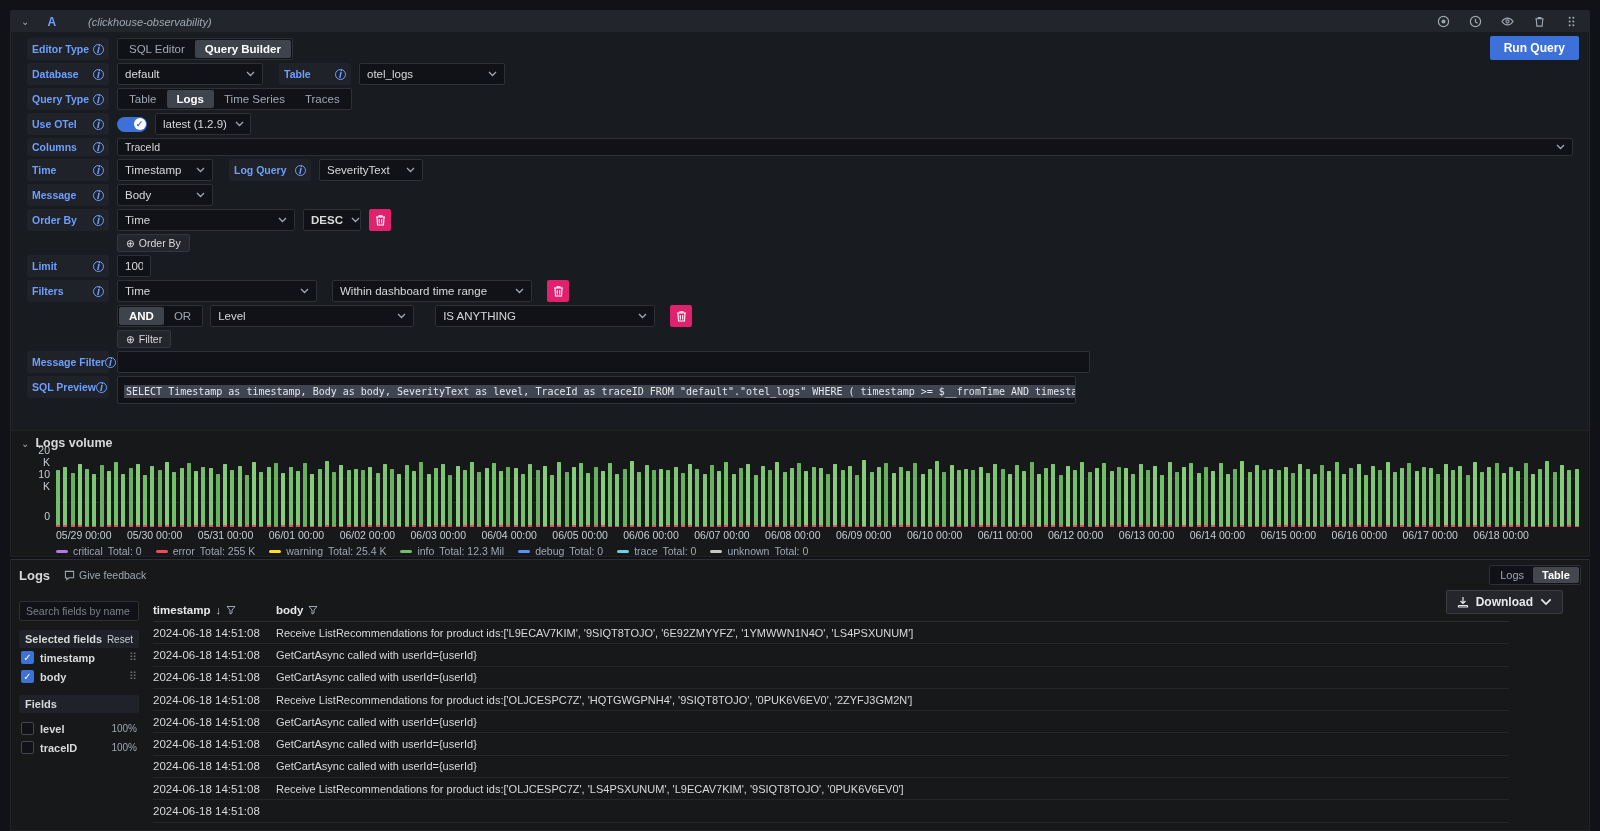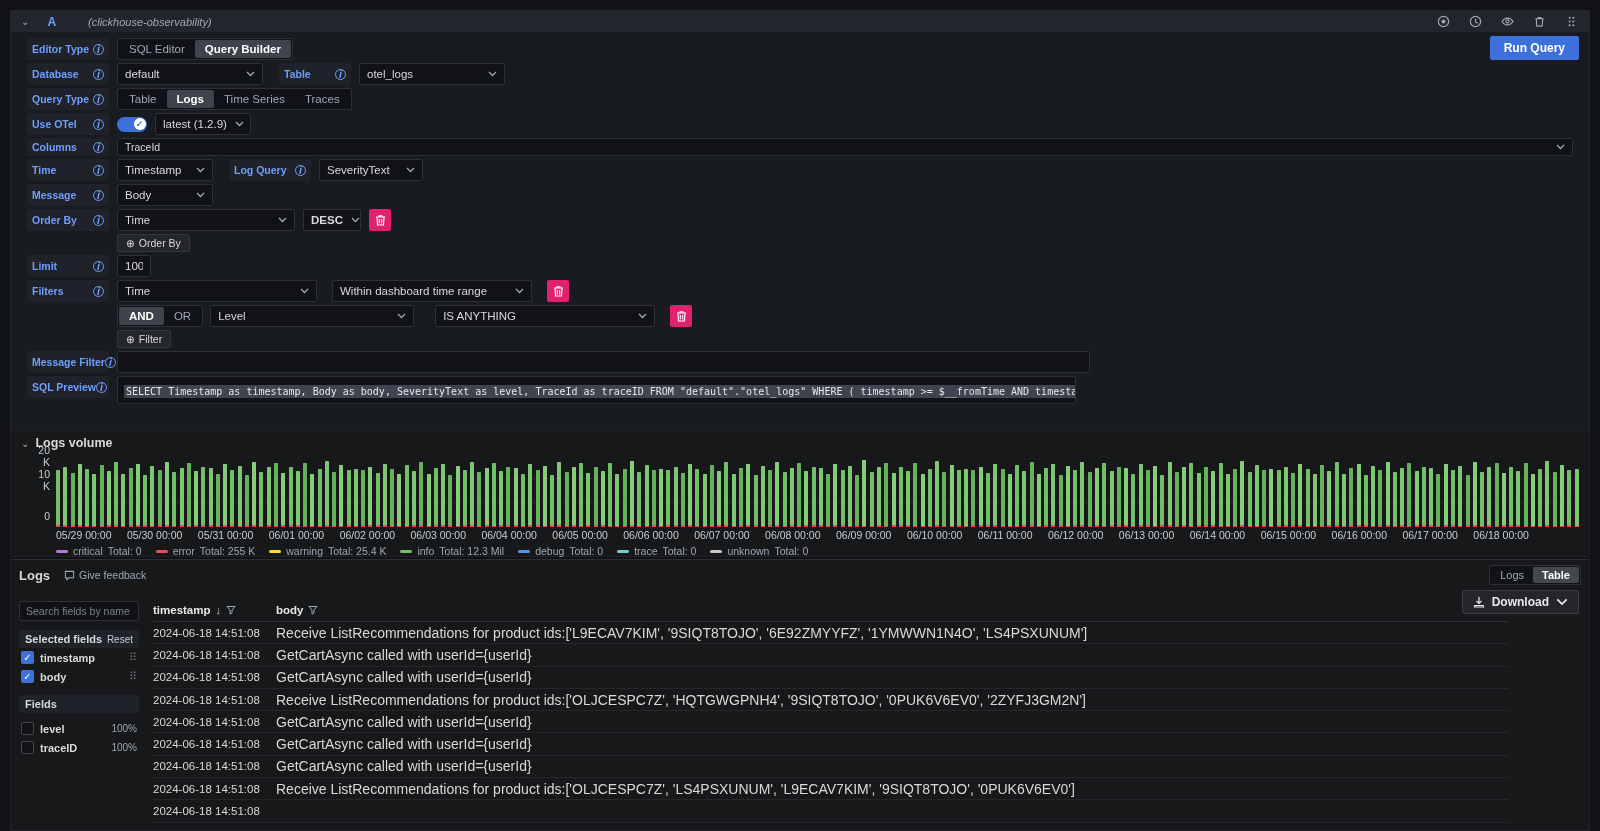--- a/index.html
+++ b/index.html
@@ -96,21 +96,21 @@
   .logs-panel { position:absolute; left:10px; top:559px; width:1580px; height:272px;
                 background:#161819; border:1px solid #202226; border-top:1px solid #2c2e33; }
   .lp-header { display:flex; align-items:center; padding:5px 8px 2px 8px; }
   .lp-title { font-size:13px; font-weight:bold; color:#d8d9da; margin-right:14px; }
   .feedback { display:flex; align-items:center; gap:4px; color:#9fa7b3; font-size:10.5px; cursor:pointer; }
   .feedback svg { width:11px; height:11px; }
   .lp-header .spacer { flex:1; }
   .mini-toggle { display:flex; background:#111217; border:1px solid #2e3036; border-radius:2px; padding:1px; height:20px; }
   .mini-opt { padding:0 9px; font-size:11px; color:#9fa7b3; display:flex; align-items:center; cursor:pointer; border-radius:2px; }
   .mini-opt.active { background:#44474e; color:#fff; font-weight:bold; }
-  .download-row { position:absolute; right:10px; top:30px; }
+  .download-row { position:absolute; right:26px; top:30px; }
   .dl-btn { height:24px; background:#24262b; border:1px solid #3a3d44; border-radius:2px;
             color:#e6e8ea; font-size:12px; font-weight:bold; display:flex; align-items:center; gap:7px;
             padding:0 10px; cursor:pointer; }
   .dl-btn svg { width:12px; height:12px; }
 
   .lp-body { display:flex; margin-top:14px; }
   .fields-sidebar { width:128px; min-width:128px; padding-left:8px; }
   .search-input { width:120px; height:20px; background:#111217; border:1px solid #2e3036; border-radius:2px;
                   color:#d8d9da; font-size:10.5px; padding:0 6px; font-family:"Liberation Sans",sans-serif; }
   .search-input::placeholder { color:#7b8087; }
@@ -128,21 +128,21 @@
 
   .logs-table { flex:1; margin-left:14px; margin-right:80px; }
   .lt-header { display:flex; border-bottom:1px solid #2c2e33; padding:3px 0 5px 0; }
   .lt-col-ts { width:123px; min-width:123px; }
   .lt-header .hcell { font-size:11.5px; font-weight:bold; color:#e6e8ea; display:flex; align-items:center; gap:5px; }
   .sort-arrow { color:#c7cdd4; font-size:11px; cursor:pointer; }
   .funnel { color:#9fa7b3; cursor:pointer; }
   .funnel svg { width:10px; height:10px; display:block; }
   .lt-row { display:flex; border-bottom:1px solid #24262b; height:22.3px; align-items:center; cursor:pointer; }
   .lt-row .ts { width:123px; min-width:123px; font-size:11.5px; color:#d8d9da; }
-  .lt-row .bd { font-size:14px; color:#d8d9da; white-space:nowrap; overflow:hidden; }
+  .lt-row .bd { font-size:11px; color:#d8d9da; white-space:nowrap; overflow:hidden; }
 </style>
 </head>
 <body>
 
 <div class="page">
 
   <div class="query-card">
     <div class="qc-header">
       <span class="chev">⌄</span>
       <span class="ref-id">A</span>

